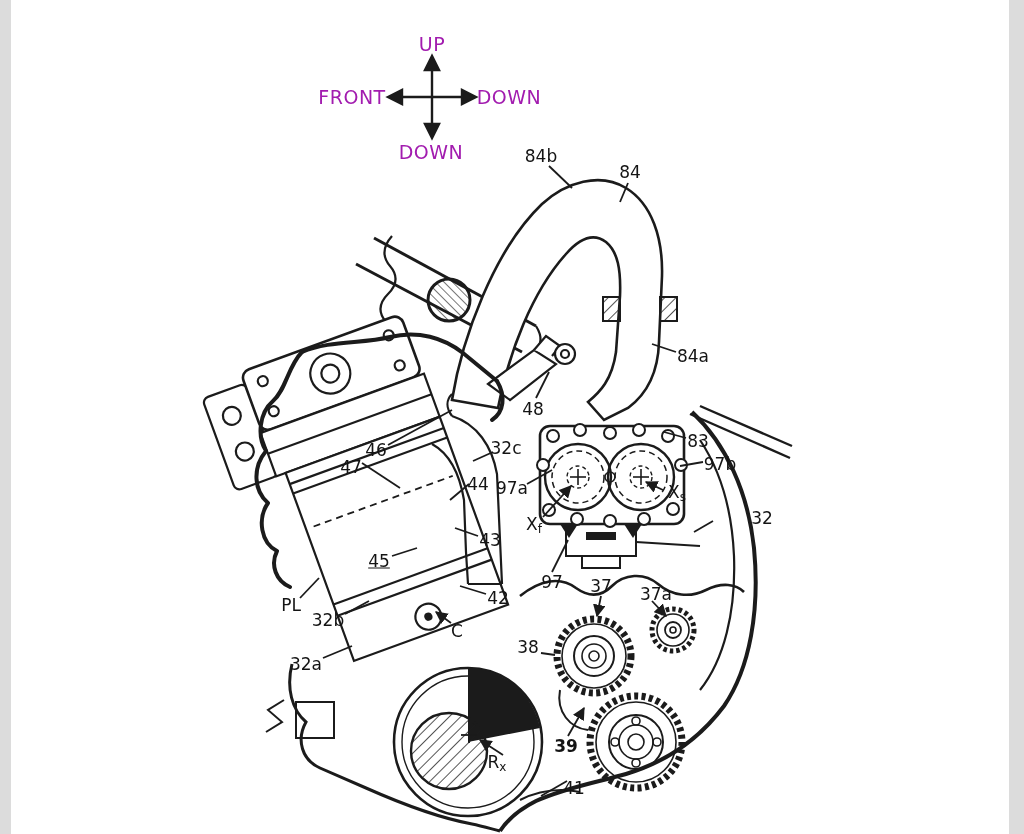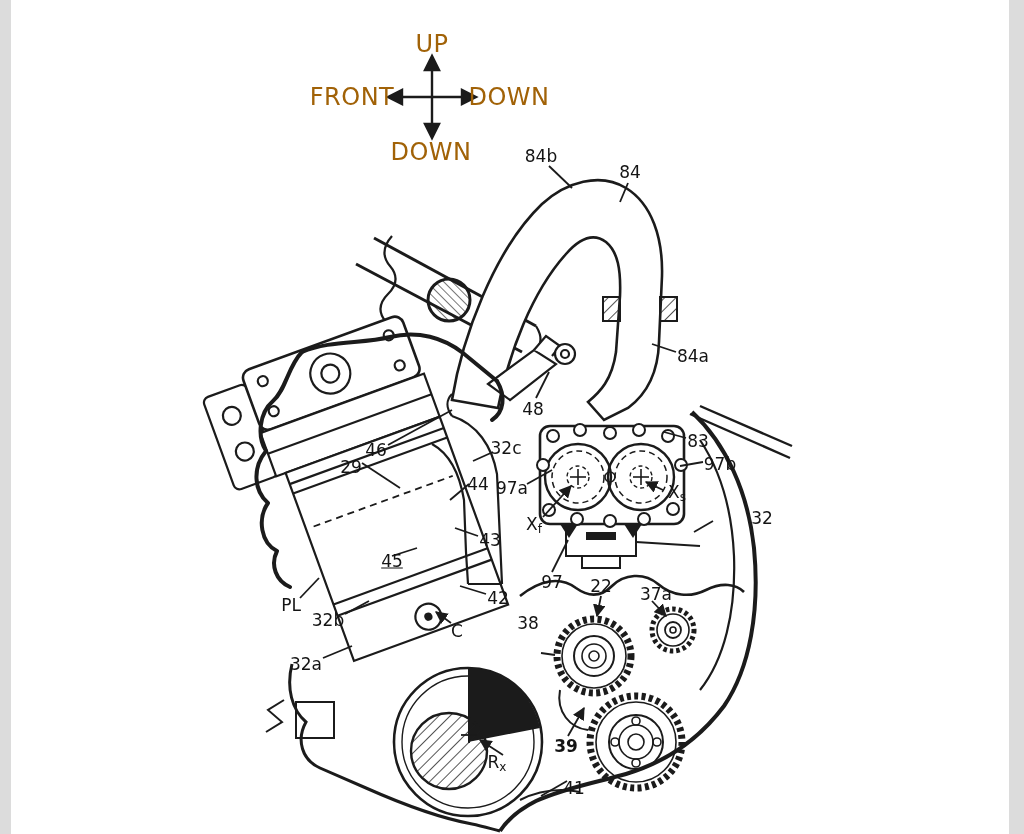--- a/index.html
+++ b/index.html
@@ -2,22 +2,22 @@
 <html><head>
 <meta charset="utf-8">
 <style>
   html,body{margin:0;padding:0;background:#ffffff;}
   .page{position:relative;width:1024px;height:834px;background:#ffffff;overflow:hidden;
         font-family:"DejaVu Sans","Liberation Sans",sans-serif;color:#1b1b1b;}
   .edge{position:absolute;top:0;bottom:0;background:#dcdcdc;}
   .edge.left{left:0;width:11px;}
   .edge.right{right:0;width:15px;}
   .diagram{position:absolute;left:0;top:0;}
-  .compass-label{position:absolute;transform:translate(-50%,-50%);font-size:24px;
-        letter-spacing:0.5px;color:#a16207;white-space:nowrap;}
+  .compass-label{position:absolute;transform:translate(-50%,-50%);font-size:19px;
+        letter-spacing:0.5px;color:#a21caf;white-space:nowrap;}
   .part-label{position:absolute;transform:translate(-50%,-50%);font-size:17px;
         color:#141414;white-space:nowrap;line-height:1;}
   .part-label.u{text-decoration:underline;}
   .part-label .sub{font-size:12px;vertical-align:-3px;}
 </style>
 </head>
 <body>
 
 <div class="page">
 
@@ -230,32 +230,32 @@
       <div class="part-label" style="left: 630px; top: 172px;">84</div>
       <div class="part-label" style="left: 693px; top: 356px;">84a</div>
       <div class="part-label" style="left: 533px; top: 409px;">48</div>
       <div class="part-label" style="left: 698px; top: 441px;">83</div>
       <div class="part-label" style="left: 720px; top: 464px;">97b</div>
       <div class="part-label" style="left: 677px; top: 493px;">X<span class="sub">s</span></div>
       <div class="part-label" style="left: 512px; top: 488px;">97a</div>
       <div class="part-label" style="left: 534px; top: 525px;">X<span class="sub">f</span></div>
       <div class="part-label" style="left: 726px; top: 518px; margin-left: 36px;">32</div>
       <div class="part-label" style="left: 376px; top: 450px;">46</div>
-      <div class="part-label" style="left: 351px; top: 467px;">29</div>
+      <div class="part-label" style="left: 351px; top: 467px;">47</div>
       <div class="part-label" style="left: 506px; top: 448px;">32c</div>
       <div class="part-label" style="left: 478px; top: 478px; margin-top: 6px;">44</div>
       <div class="part-label" style="left: 490px; top: 540px;">43</div>
-      <div class="part-label u" style="left: 392px; top: 561px;">45</div>
+      <div class="part-label u" style="left: 379px; top: 561px;">45</div>
       <div class="part-label" style="left: 291px; top: 605px;">PL</div>
       <div class="part-label" style="left: 498px; top: 598px;">42</div>
       <div class="part-label" style="left: 328px; top: 620px;">32b</div>
       <div class="part-label" style="left: 457px; top: 631px;">C</div>
       <div class="part-label" style="left: 306px; top: 664px;">32a</div>
       <div class="part-label" style="left: 552px; top: 582px;">97</div>
-      <div class="part-label" style="left: 601px; top: 586px;">22</div>
+      <div class="part-label" style="left: 601px; top: 586px;">37</div>
       <div class="part-label" style="left: 656px; top: 594px;">37a</div>
-      <div class="part-label" style="left: 528px; top: 623px;">38</div>
+      <div class="part-label" style="left: 528px; top: 647px;">38</div>
       <div class="part-label" style="left: 566px; top: 746px; font-weight: bold;">39</div>
       <div class="part-label" style="left: 497px; top: 763px;">R<span class="sub">x</span></div>
       <div class="part-label" style="left: 574px; top: 788px; text-align: center;">41</div>
     </div>
 
 </div>
 
 </body></html>

